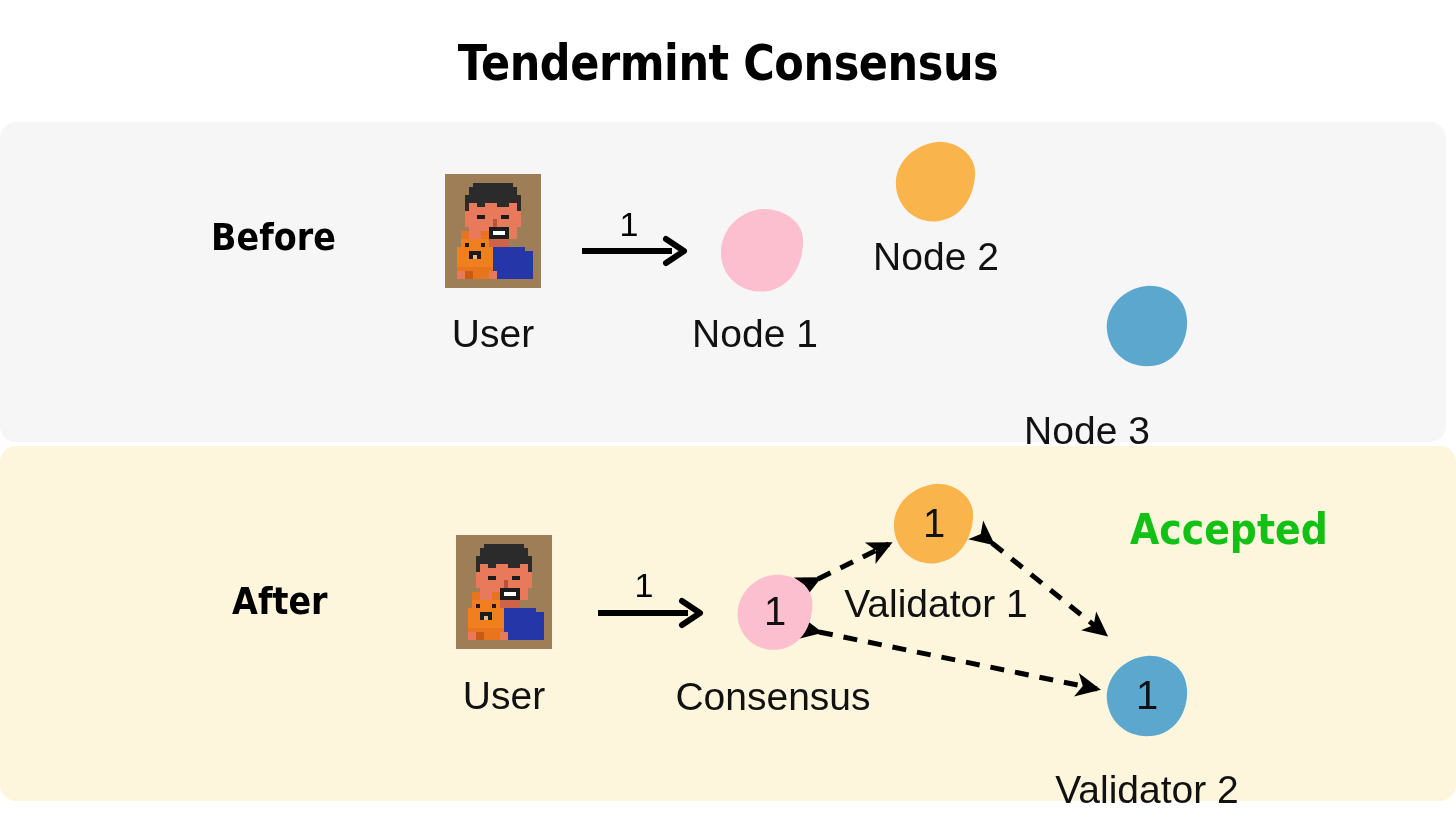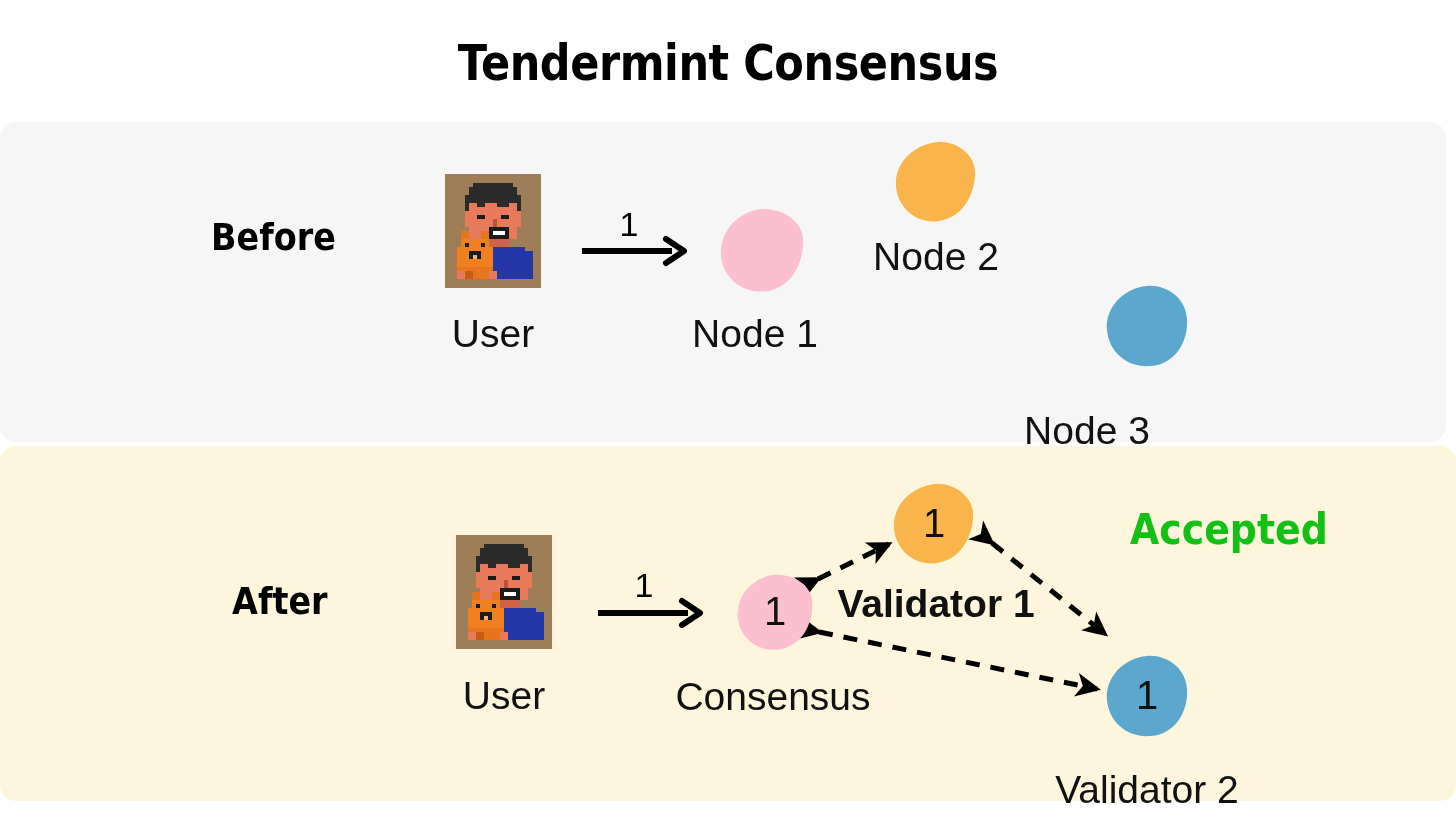--- a/index.html
+++ b/index.html
@@ -299,21 +299,21 @@
   <span class="node-value">1</span>
 </div>
 <div class="caption" style="left:773px; top:675px;">Consensus</div>
 
 <div class="node" style="left:934px; top:524px;">
   <svg width="84" height="84" viewBox="0 0 88 88">
     <path d="M46 2 C66 1 86 16 85 36 C84 58 72 82 46 85 C22 88 3 70 2 47 C1 23 22 4 46 2 Z" fill="#f9b44c"></path>
   </svg>
   <span class="node-value">1</span>
 </div>
-<div class="caption" style="left:936px; top:582px;font-weight:bold;">Validator 1</div>
+<div class="caption" style="left:936px; top:582px;">Validator 1</div>
 
 <div class="node" style="left:1147px; top:696px;">
   <svg width="84" height="84" viewBox="0 0 88 88">
     <path d="M44 2 C66 1 85 15 86 38 C87 60 74 84 48 86 C23 88 4 71 2 48 C0 24 20 4 44 2 Z" fill="#5ba7ce"></path>
   </svg>
   <span class="node-value">1</span>
 </div>
 <div class="caption" style="left:1147px; top:768px;">Validator 2</div>
 
 <div id="accepted-badge">Accepted</div>

